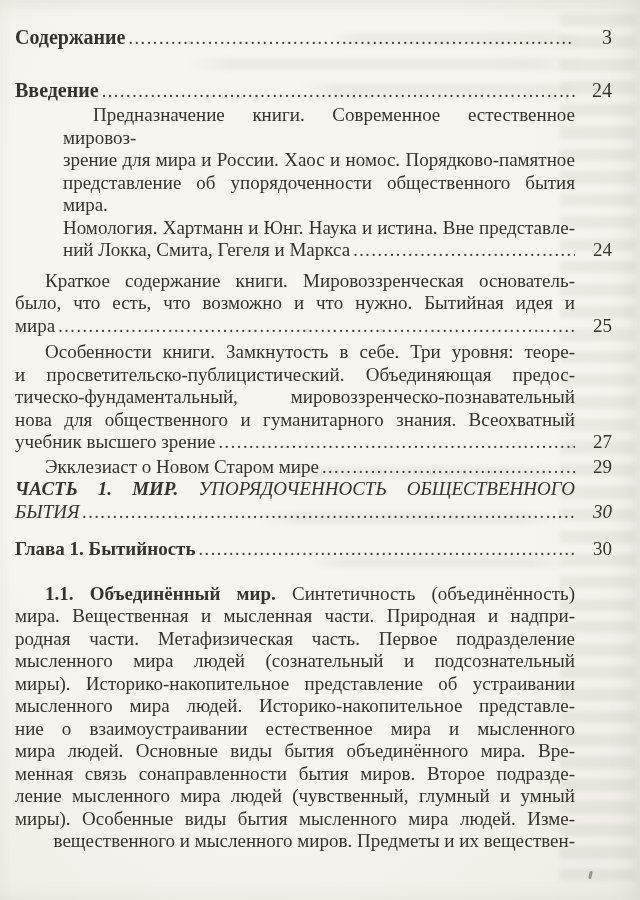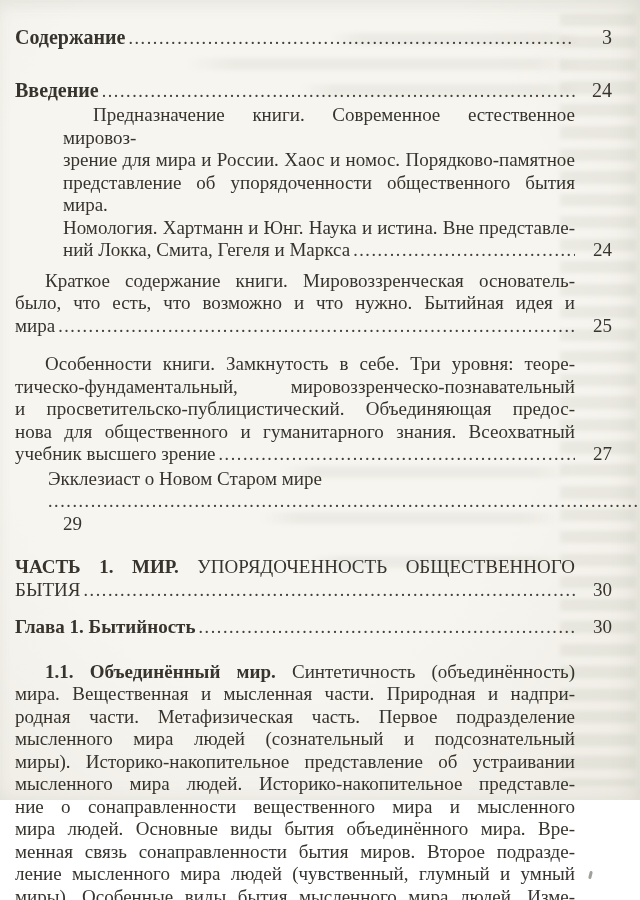--- a/index.html
+++ b/index.html
@@ -3,21 +3,21 @@
 <meta charset="utf-8">
 <style>
   html, body {
     margin: 0; padding: 0;
     width: 640px; height: 900px;
     overflow: hidden;
     font-family: "Liberation Serif", "DejaVu Serif", serif;
   }
   .page {
     position: relative;
-    width: 640px; height: 800px;
+    width: 640px; height: 900px;
     background:
       radial-gradient(ellipse at 42% 38%, #f7f5f0 55%, #edebe3 100%);
     color: #37342e;
     box-shadow: inset -10px 0 22px rgba(125,130,112,0.10),
                 inset 0 6px 14px rgba(125,130,112,0.06);
   }
   
   .ghost {
     position: absolute;
     pointer-events: none;
@@ -63,21 +63,21 @@
     text-align: justify;
     text-align-last: justify;
     padding-right: 37px;
   }
   .line.plain { padding-right: 37px; text-align: right; }
   .line.just.indent { text-indent: 30px; }
   .line.last {
     display: flex;
     align-items: baseline;
   }
-  .line.last.indent { padding-left: 30px; flex-direction: column; }
+  .line.last.indent { padding-left: 30px; }
   .line.last .txt { flex: 0 1 auto; white-space: nowrap; }
   .b { font-weight: bold; }
   .leader {
     flex: 1 1 auto;
     overflow: hidden;
     white-space: nowrap;
     min-width: 12px;
     margin: 0 3px 0 3px;
     color: #45423b;
   }
@@ -134,39 +134,39 @@
       </div>
       <div class="entry para" style="margin-top: 8px; font-family: Liberation Serif, serif;">
         <div class="line just indent"><span class="txt"><span>Краткое содержание книги. Мировоззренческая основатель-</span></span></div>
         <div class="line just"><span class="txt"><span>было, что есть, что возможно и что нужно. Бытийная идея и</span></span></div>
         <div class="line last">
           <span class="txt"><span>мира</span></span>
           <span class="leader"></span>
           <span class="pagenum">25</span>
         </div>
       </div>
-      <div class="entry para" style="margin-top: 16px;">
+      <div class="entry para" style="margin-top: 4px;">
         <div class="line just indent"><span class="txt"><span>Особенности книги. Замкнутость в себе. Три уровня: теоре-</span></span></div>
+        <div class="line just"><span class="txt"><span>и просветительско-публицистический. Объединяющая предос-</span></span></div>
         <div class="line just"><span class="txt"><span>тическо-фундаментальный, мировоззренческо-познавательный</span></span></div>
-        <div class="line just"><span class="txt"><span>и просветительско-публицистический. Объединяющая предос-</span></span></div>
         <div class="line just"><span class="txt"><span>нова для общественного и гуманитарного знания. Всеохватный</span></span></div>
         <div class="line last">
           <span class="txt"><span>учебник высшего зрение</span></span>
           <span class="leader"></span>
           <span class="pagenum">27</span>
         </div>
       </div>
       <div class="entry para" style="margin-top: 2px;">
         <div class="line last indent">
           <span class="txt"><span>Экклезиаст о Новом Старом мире</span></span>
           <span class="leader"></span>
           <span class="pagenum">29</span>
         </div>
       </div>
-      <div class="entry part" style="margin-top: 21px;">
+      <div class="entry part" style=" font-style: italic;">
         <div class="line just"><span class="txt"><span class="b">ЧАСТЬ 1. МИР.</span><span> УПОРЯДОЧЕННОСТЬ ОБЩЕСТВЕННОГО</span></span></div>
         <div class="line last">
           <span class="txt"><span>БЫТИЯ</span></span>
           <span class="leader"></span>
           <span class="pagenum">30</span>
         </div>
       </div>
       <div class="entry chapter" style="margin-top: 15px;">
         <div class="line last">
           <span class="txt"><span class="b">Глава 1. Бытийность</span></span>
@@ -174,21 +174,21 @@
           <span class="pagenum">30</span>
         </div>
       </div>
       <div class="entry para" style="margin-top: 22px;">
         <div class="line just indent"><span class="txt"><span class="b">1.1. Объединённый мир.</span><span> Синтетичность (объединённость)</span></span></div>
         <div class="line just"><span class="txt"><span>мира. Вещественная и мысленная части. Природная и надпри-</span></span></div>
         <div class="line just"><span class="txt"><span>родная части. Метафизическая часть. Первое подразделение</span></span></div>
         <div class="line just"><span class="txt"><span>мысленного мира людей (сознательный и подсознательный</span></span></div>
         <div class="line just"><span class="txt"><span>миры). Историко-накопительное представление об устраивании</span></span></div>
         <div class="line just"><span class="txt"><span>мысленного мира людей. Историко-накопительное представле-</span></span></div>
-        <div class="line just"><span class="txt"><span>ние о сонаправленности вещественного мира и мысленного</span></span></div>
+        <div class="line just"><span class="txt"><span>ние о взаимоустраивании естественное мира и мысленного</span></span></div>
         <div class="line just"><span class="txt"><span>мира людей. Основные виды бытия объединённого мира. Вре-</span></span></div>
         <div class="line just"><span class="txt"><span>менная связь сонаправленности бытия миров. Второе подразде-</span></span></div>
         <div class="line just"><span class="txt"><span>ление мысленного мира людей (чувственный, глумный и умный</span></span></div>
         <div class="line just"><span class="txt"><span>миры). Особенные виды бытия мысленного мира людей. Изме-</span></span></div>
         <div class="line plain"><span class="txt"><span>вещественного и мысленного миров. Предметы и их веществен-</span></span></div>
       </div>
     </div>
 </div>
 
 </body></html>

